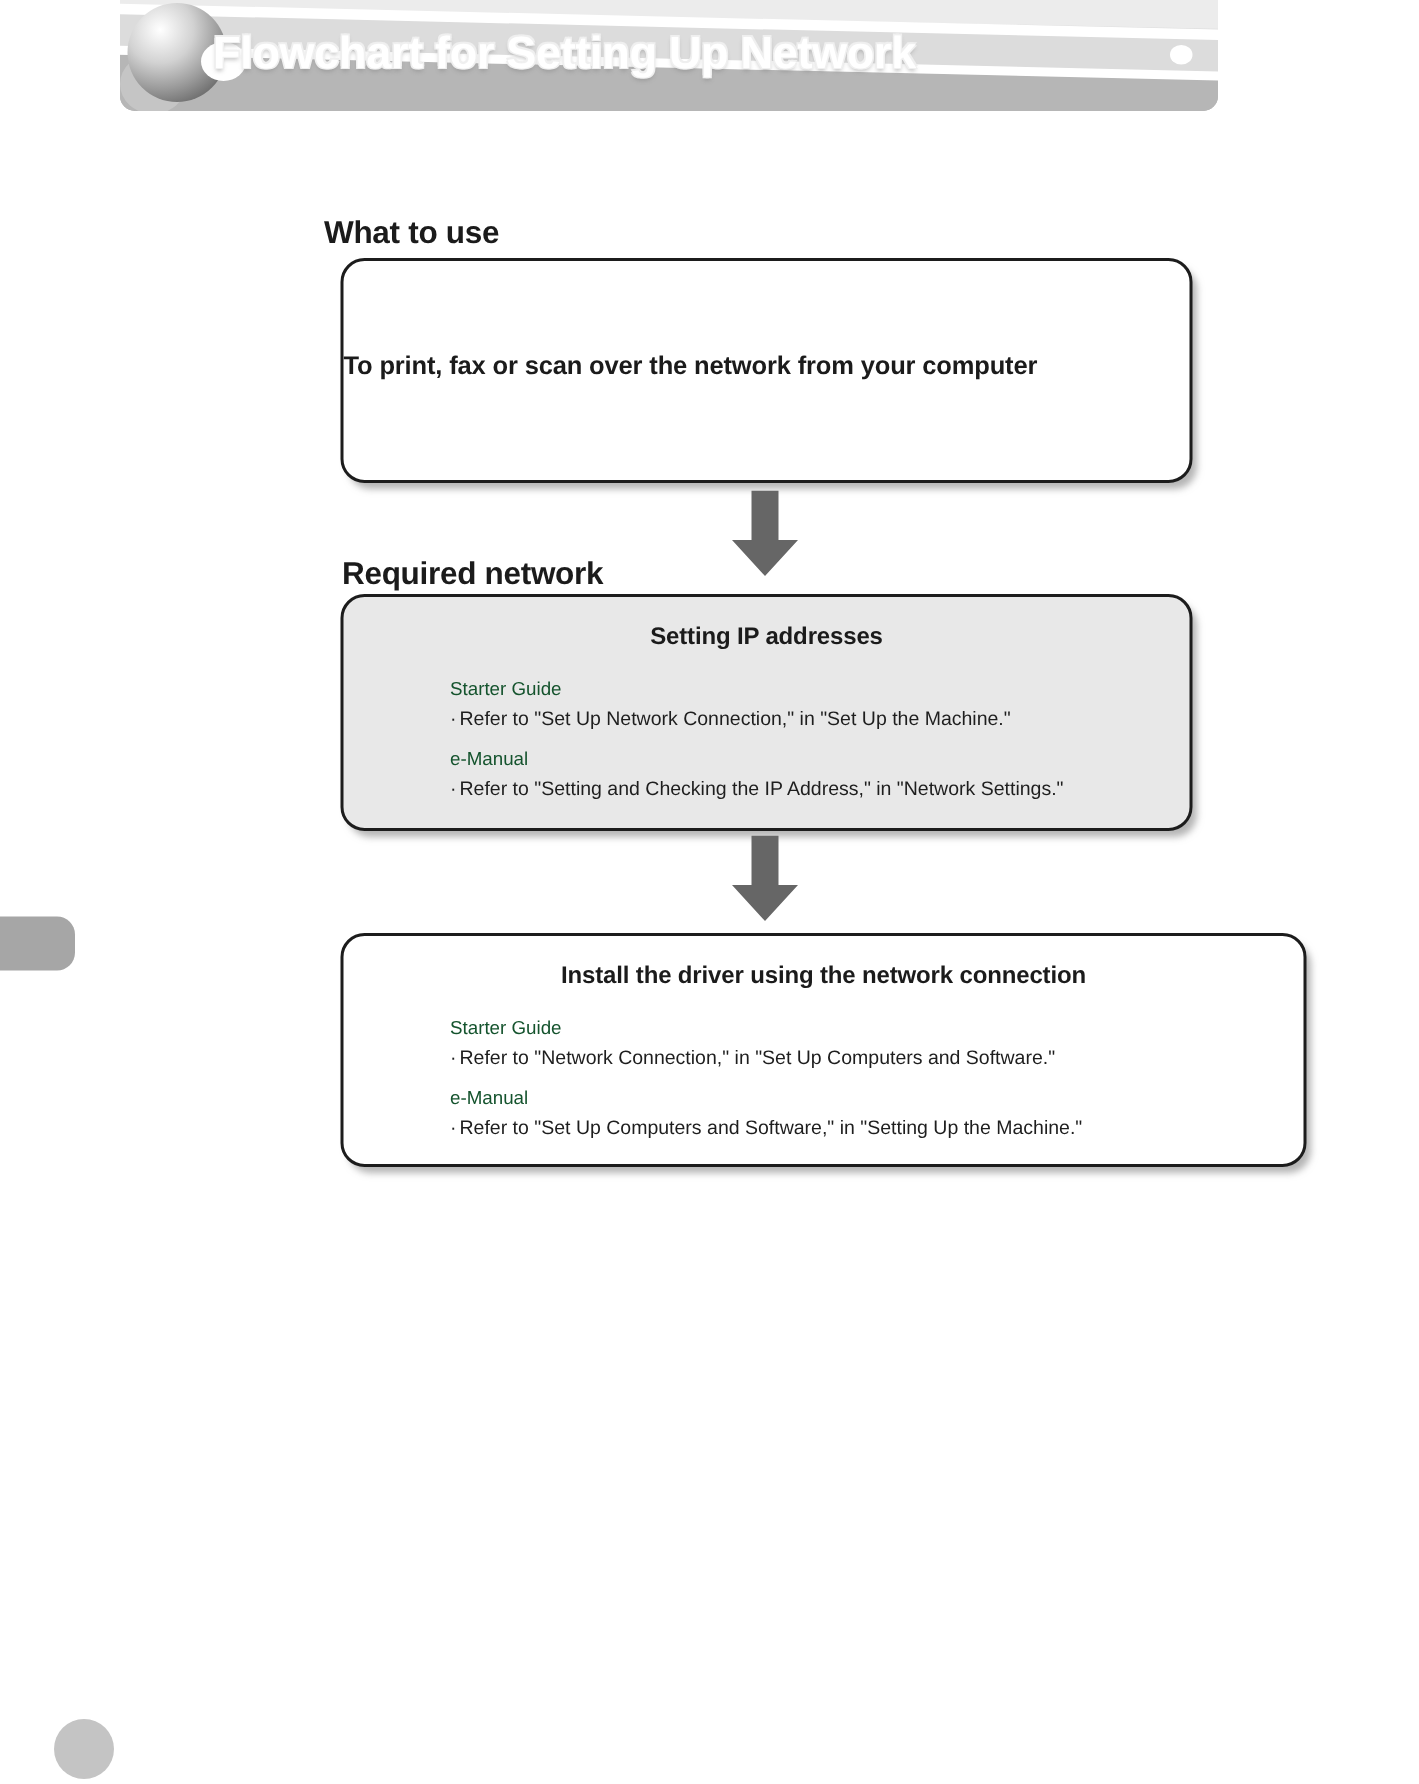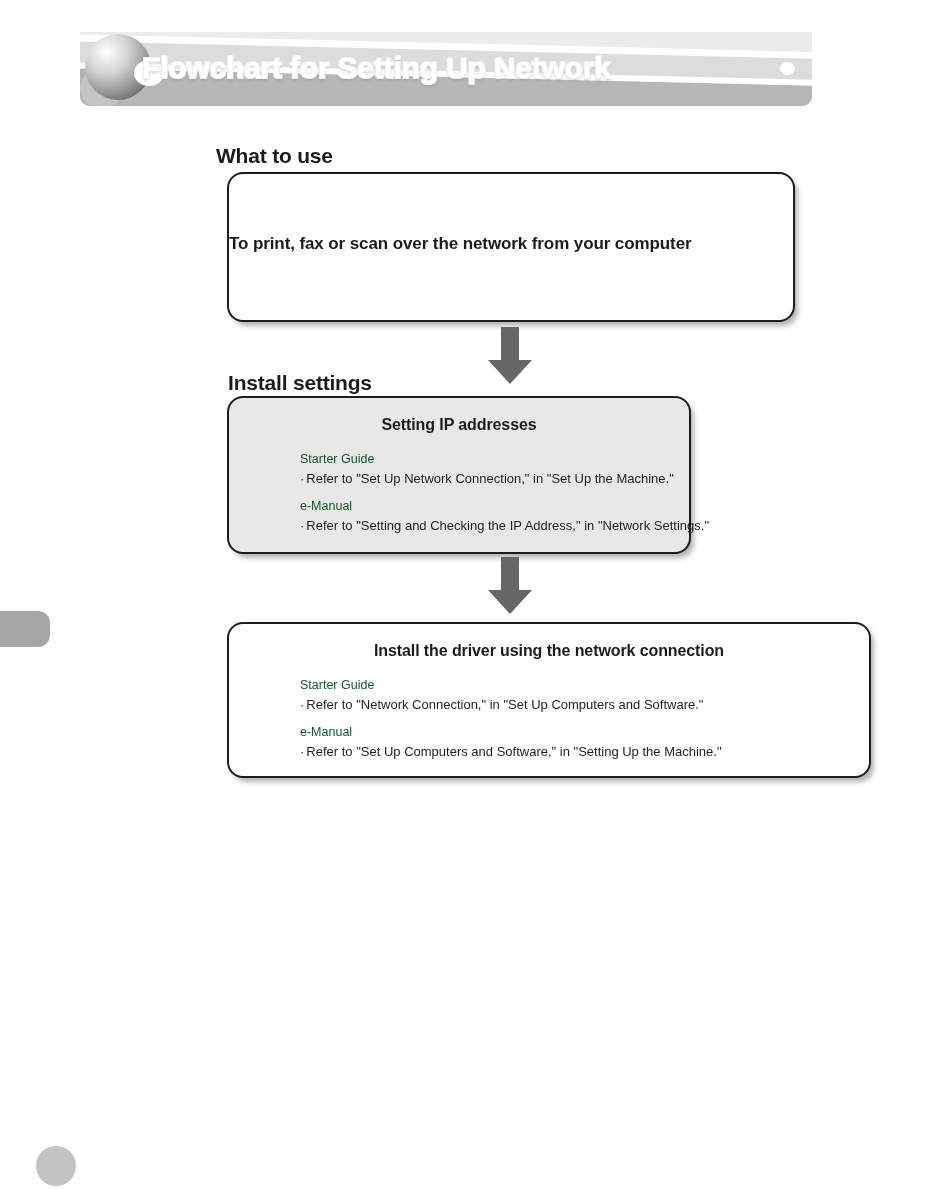--- a/index.html
+++ b/index.html
@@ -19,21 +19,20 @@
   .header-banner {
     position: absolute;
     left: 80px;
     top: 0;
     width: 732px;
     height: 74px;
     border-bottom-left-radius: 10px;
     border-bottom-right-radius: 10px;
     overflow: hidden;
     background: linear-gradient(to bottom, #e3e3e3 0%, #dedede 30%, #d2d2d2 55%, #b6b6b6 72%, #b0b0b0 100%);
-    margin-top: 32px;
   }
   .band-top {
     position: absolute;
     left: -20px;
     top: -30px;
     width: 1000px;
     height: 34px;
     background: #ececec;
     transform: rotate(1.15deg);
     transform-origin: left center;
@@ -172,21 +171,21 @@
     position: absolute;
     box-sizing: border-box;
     border: 2px solid #1c1c1c;
     border-radius: 16px;
     background: #ffffff;
     box-shadow: 4px 5px 5px -1px rgba(120,120,120,.55);
   }
   .flow-box.filled { background: #e8e8e8; }
 
   .flow-box.box-1 { left: 227px; top: 172px; width: 568px; height: 150px; }
-  .flow-box.box-2 { left: 227px; top: 396px; width: 464px; height: 158px; }
+  .flow-box.box-2 { left: 227px; top: 396px; width: 568px; height: 158px; }
   .flow-box.box-3 { left: 227px; top: 622px; width: 644px; height: 156px; }
 
   .box-center-title {
     position: absolute;
     left: 0;
     right: 0;
     top: 60px;
     text-align: left;
     font-size: 17px;
     font-weight: bold;
@@ -272,21 +271,21 @@
 <div class="section-heading what-to-use">What to use</div>
 
 <div class="flow-box box-1">
   <div class="box-center-title">To print, fax or scan over the network from your computer</div>
 </div>
 
 <svg class="arrow arrow-1" viewBox="0 0 58 58">
   <polygon points="20,0 38,0 38,33 51,33 29,57 7,33 20,33" fill="#666666"></polygon>
 </svg>
 
-<div class="section-heading required-settings">Install settings</div>
+<div class="section-heading required-settings">Required network</div>
 
 <div class="flow-box box-2 filled">
   <div class="box-title">Setting IP addresses</div>
   <div class="box-body">
     <div class="ref-group">
       <div class="ref-source">Starter Guide</div>
       <div class="ref-item"><span class="bullet">·</span><span>Refer to "Set Up Network Connection," in "Set Up the Machine."</span></div>
     </div>
     <div class="ref-group">
       <div class="ref-source">e-Manual</div>

